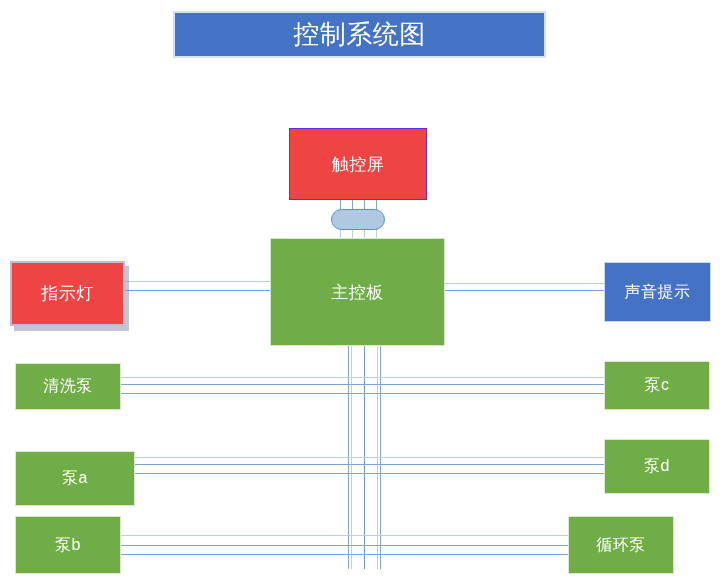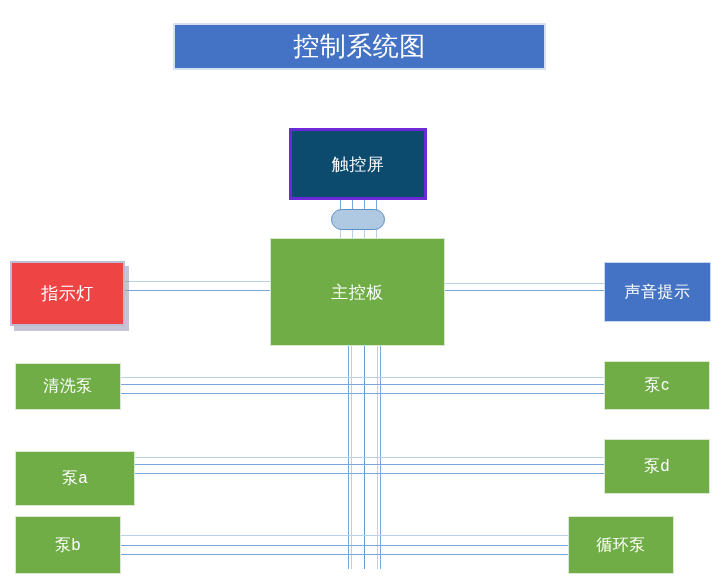--- a/index.html
+++ b/index.html
@@ -30,26 +30,25 @@
     letter-spacing: 0.5px;
     white-space: nowrap;
     z-index: 6;
   }
 
   .node.title {
     background: #4472C4;
     border: 2px solid #D6E0F2;
     font-size: 26px;
     font-weight: normal;
-    margin-top: 12px;
   }
 
   .node.screen {
-    background: #0c4a6e;
-    border: 3px solid #6d28d9;
+    background: #ef4444;
+    border: 1px solid #6d28d9;
     font-size: 17px;
   }
 
   .node.board {
     background: #70AD47;
     border: 1px solid #D9E6D0;
     font-size: 17px;
   }
 
   .node.pump {

